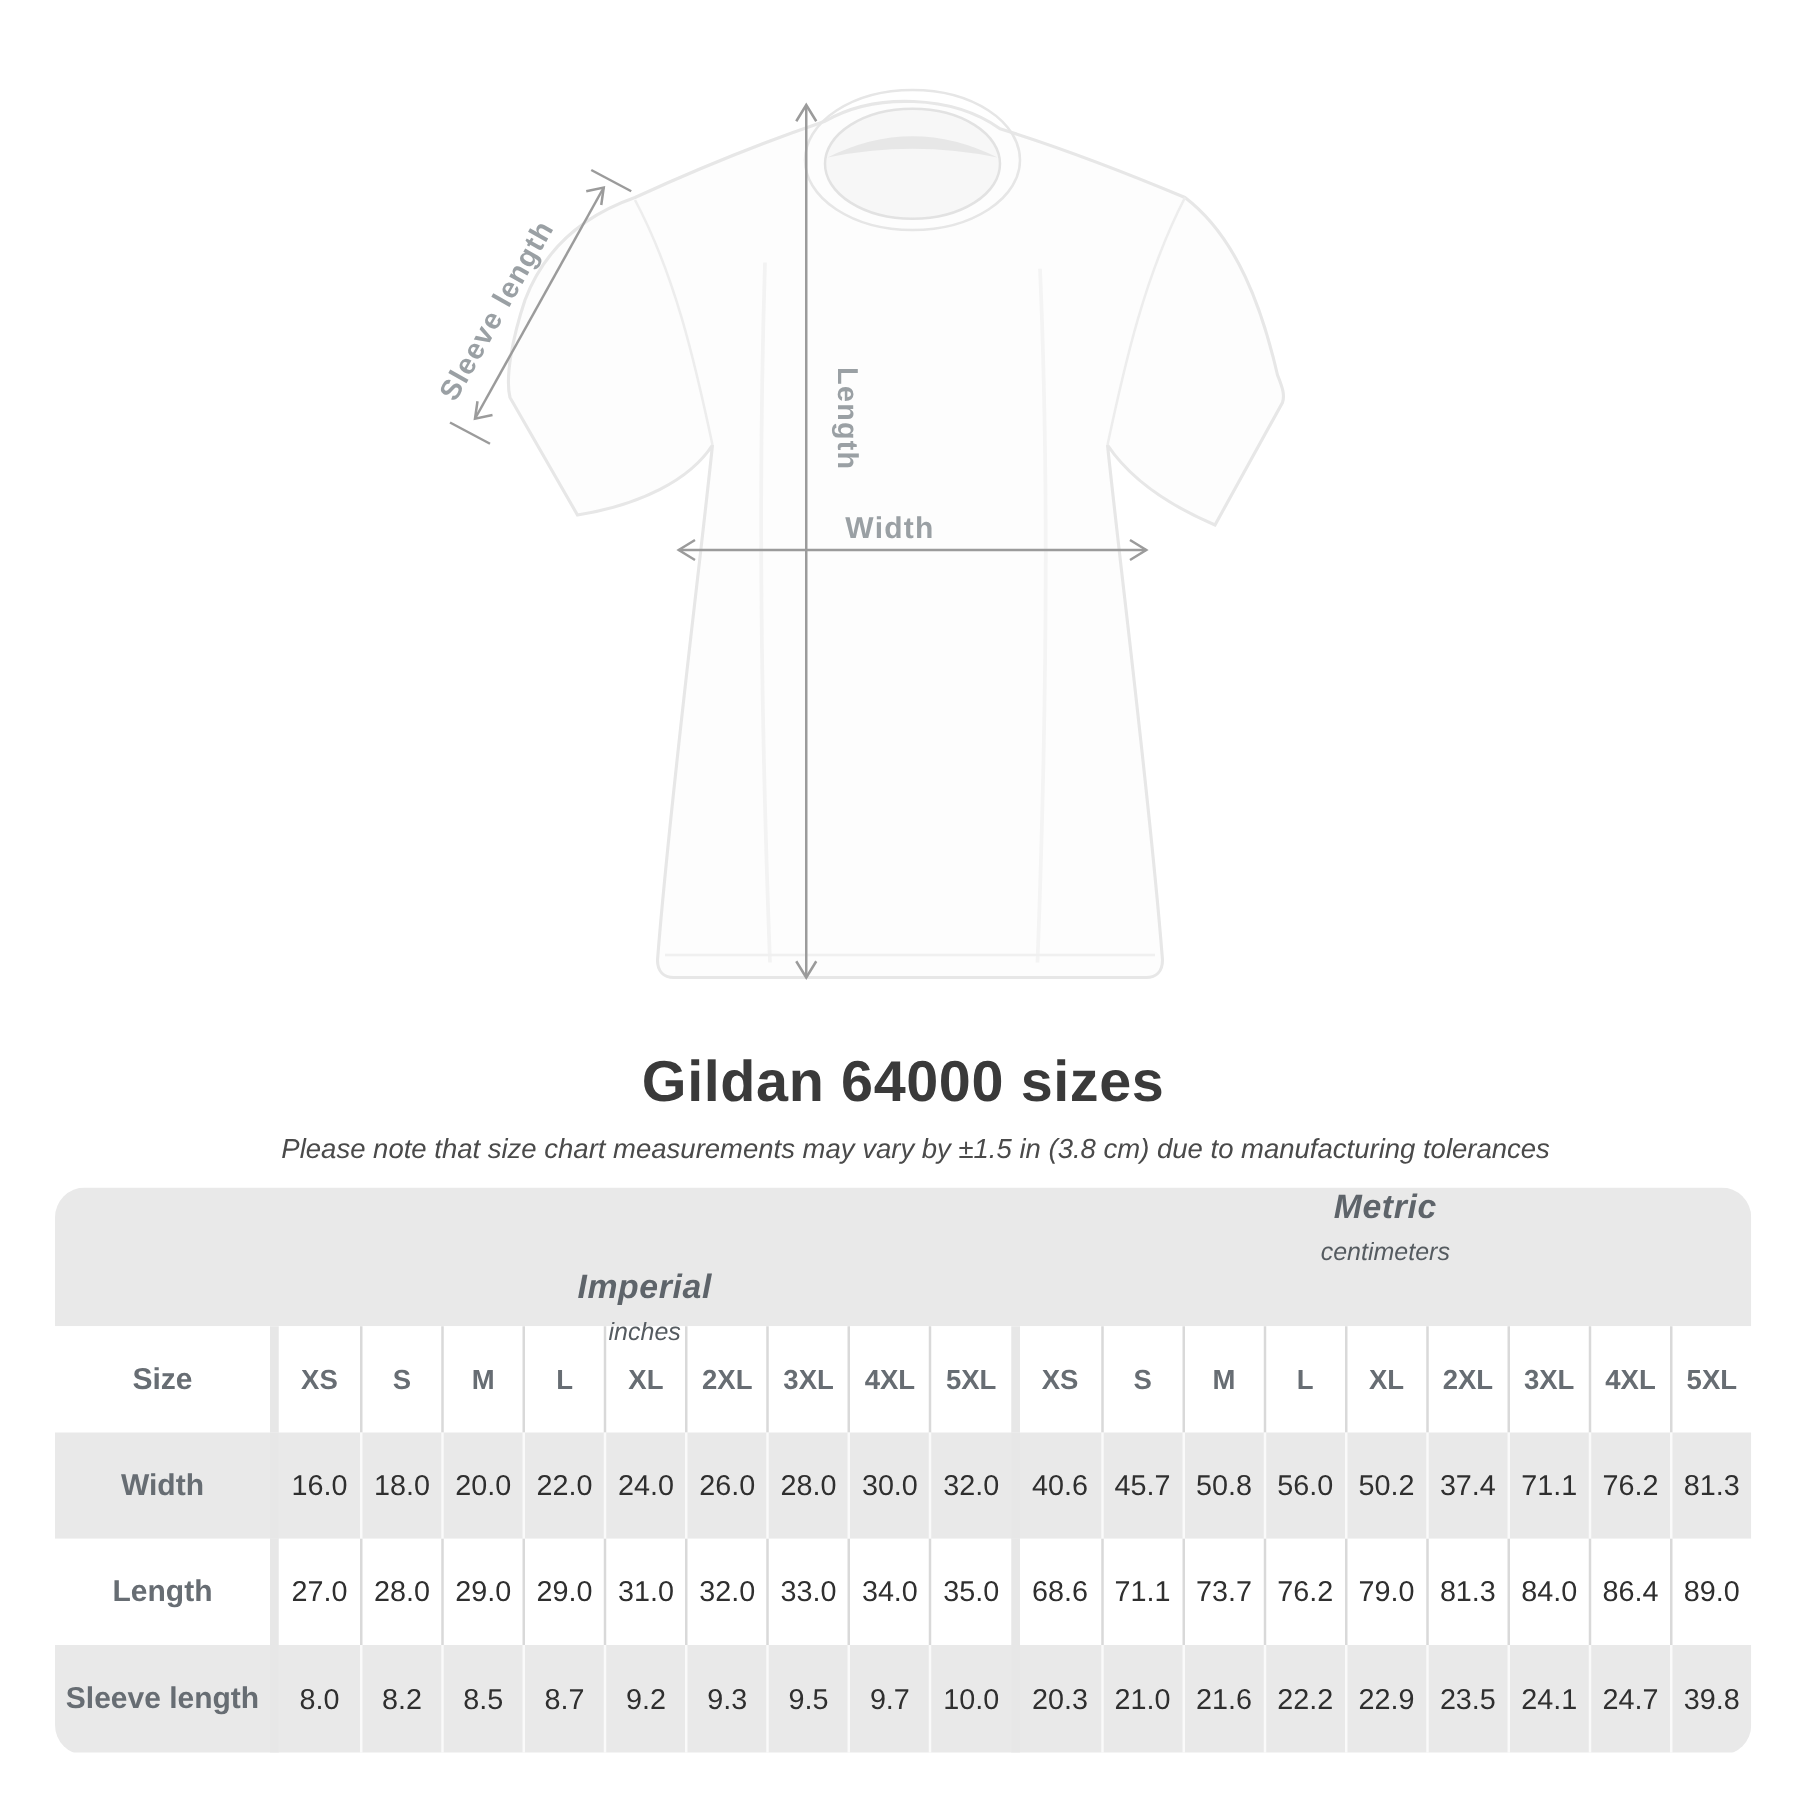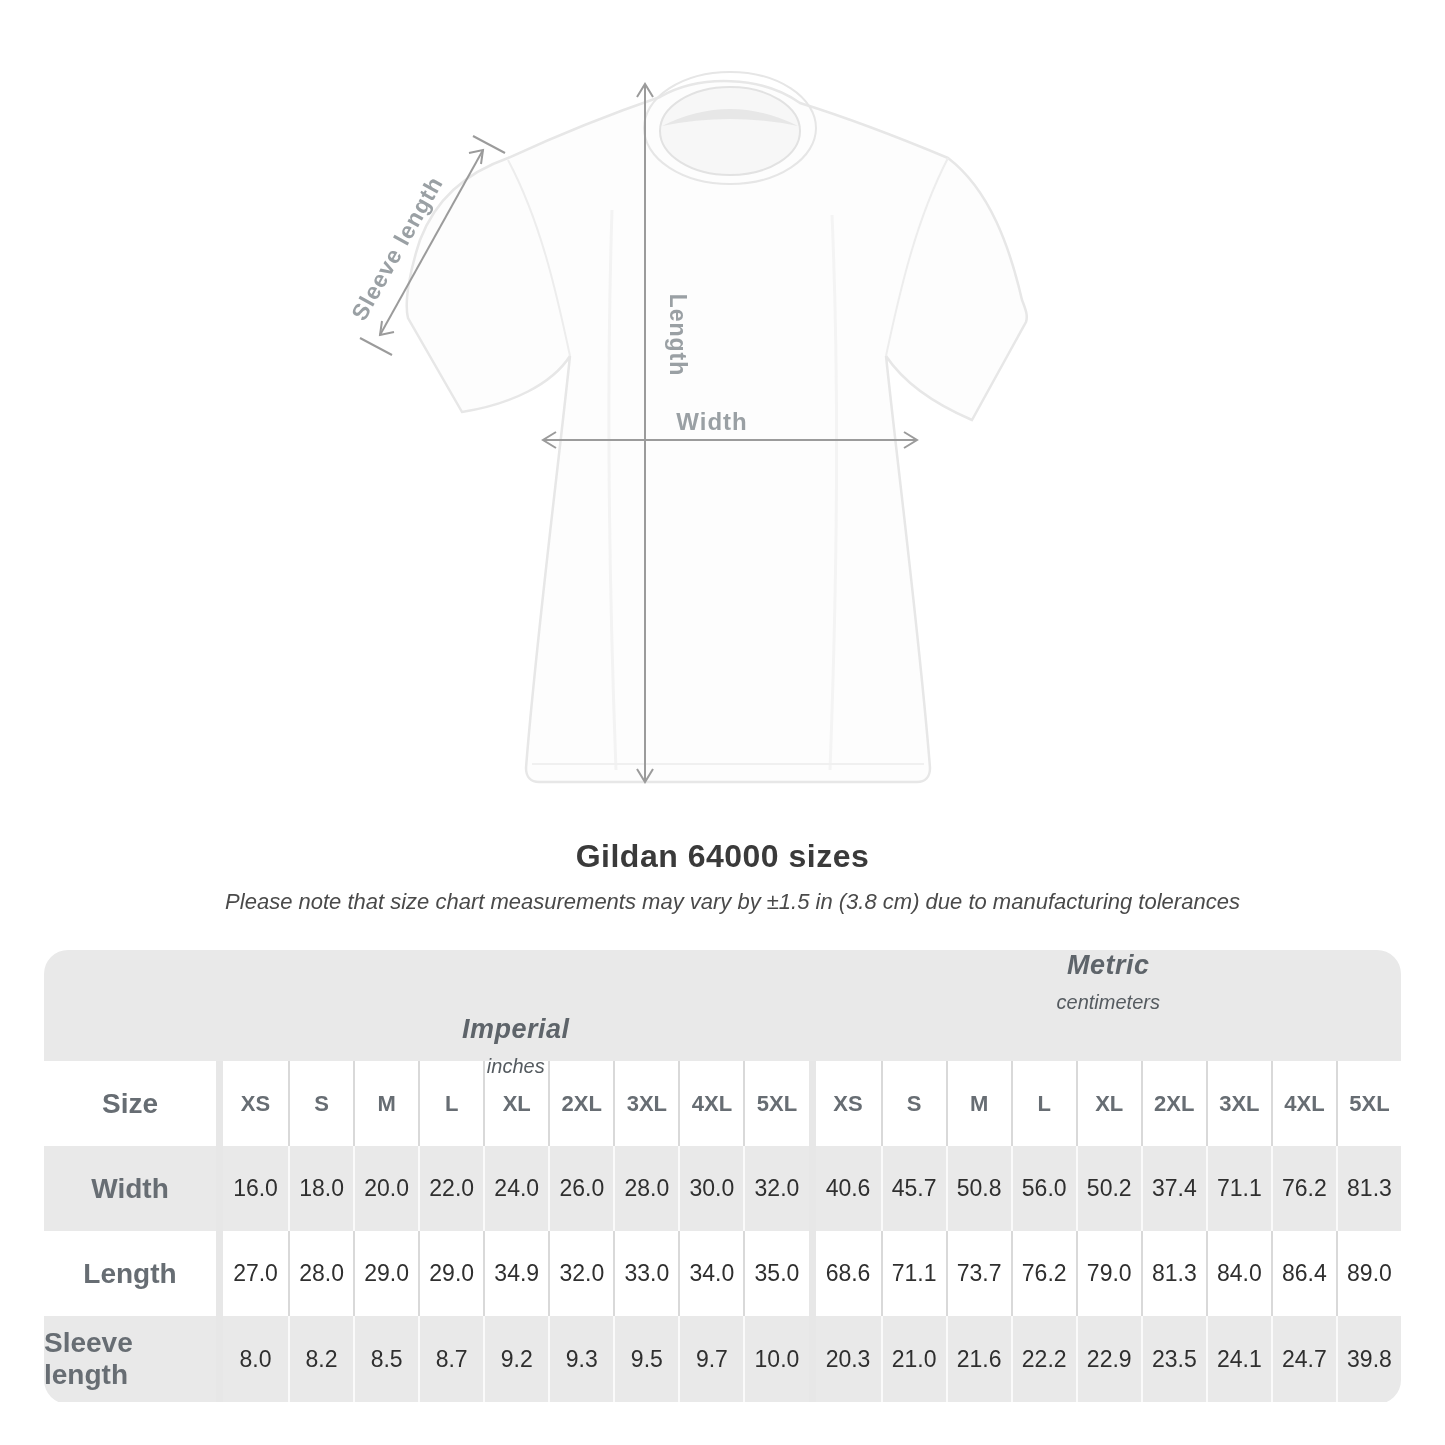--- a/index.html
+++ b/index.html
@@ -4,21 +4,21 @@
 <style>
   html,body{margin:0;padding:0;background:#ffffff;}
   .canvas{
     position:relative;width:1445px;height:1445px;background:#ffffff;overflow:hidden;
     font-family:"Liberation Sans","DejaVu Sans",sans-serif;
   }
   
   .shirt-wrap{position:absolute;left:0;top:0;width:1445px;height:835px;}
   
   .title-block{position:absolute;left:0;top:838px;width:1445px;text-align:center;}
-  .title-block h1{margin:0;font-size:32px;font-weight:bold;color:#3a3a3a;letter-spacing:.5px;}
+  .title-block h1{margin:0;font-size:46px;font-weight:bold;color:#3a3a3a;letter-spacing:.5px;}
   .title-block p{margin:14px 0 0 0;font-size:22px;font-style:italic;color:#4a4a4a;padding-left:20px;}
   
   .size-table{
     position:absolute;left:44px;top:950px;width:1357px;height:454px;
     border-radius:24px;overflow:hidden;background:#ffffff;
   }
   .band{
     height:111px;background:#e9e9e9;display:grid;
     grid-template-columns:172px 7px repeat(9,1fr) 7px repeat(9,1fr);
     align-items:center;
@@ -31,21 +31,21 @@
   .row{
     display:grid;grid-template-columns:172px 7px repeat(9,1fr) 7px repeat(9,1fr);
     height:85px;
   }
   .row:last-child{height:86px;}
   .r-white{background:#ffffff;--sep:#d9d9d9;}
   .r-gray{background:#e9e9e9;--sep:rgba(255,255,255,.75);}
   .cell{display:flex;align-items:center;justify-content:center;}
   .cell.v + .cell.v{border-left:2px solid var(--sep);}
   .gapc{background:#e7e7e7;}
-  .lbl{font-size:28px;font-weight:bold;color:#676d73;}
+  .lbl{font-size:24px;font-weight:bold;color:#676d73;}
   .sz{font-size:22px;font-weight:bold;color:#676d73;text-align:right;}
   .val{font-size:23px;color:#2f2f2f;}
 </style>
 </head>
 <body>
 
 <div class="canvas">
 
   <div class="shirt-wrap">
     <svg width="1445" height="835" viewBox="0 0 1445 835">
@@ -171,21 +171,21 @@
       <div class="cell val v">81.3</div>
     </div>
 
     <div class="row r-white">
       <div class="cell lbl">Length</div>
       <div class="cell gapc"></div>
       <div class="cell val v">27.0</div>
       <div class="cell val v">28.0</div>
       <div class="cell val v">29.0</div>
       <div class="cell val v">29.0</div>
-      <div class="cell val v">34.9</div>
+      <div class="cell val v">31.0</div>
       <div class="cell val v">32.0</div>
       <div class="cell val v">33.0</div>
       <div class="cell val v">34.0</div>
       <div class="cell val v">35.0</div>
       <div class="cell gapc"></div>
       <div class="cell val v">68.6</div>
       <div class="cell val v">71.1</div>
       <div class="cell val v">73.7</div>
       <div class="cell val v">76.2</div>
       <div class="cell val v">79.0</div>

